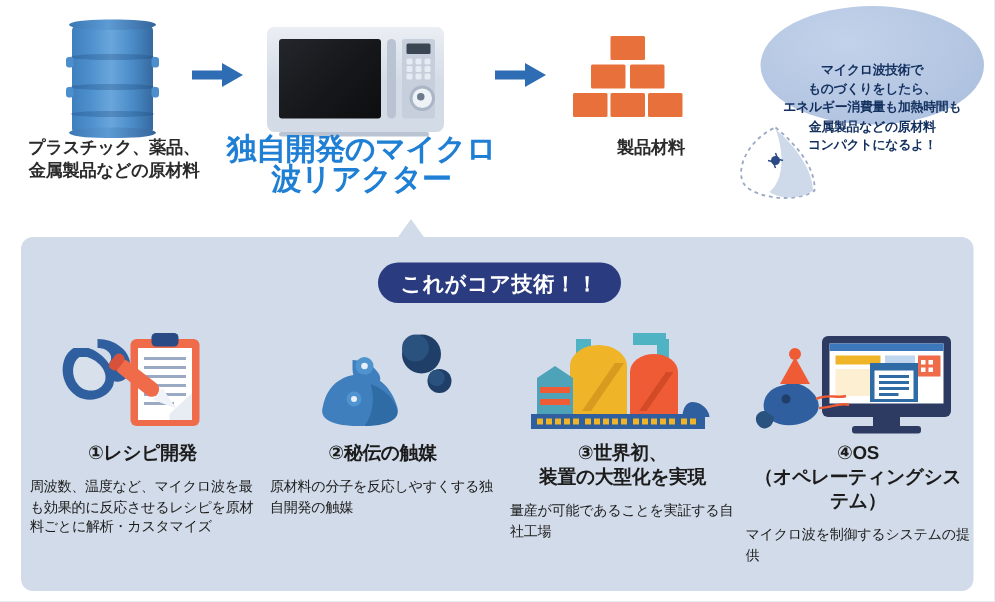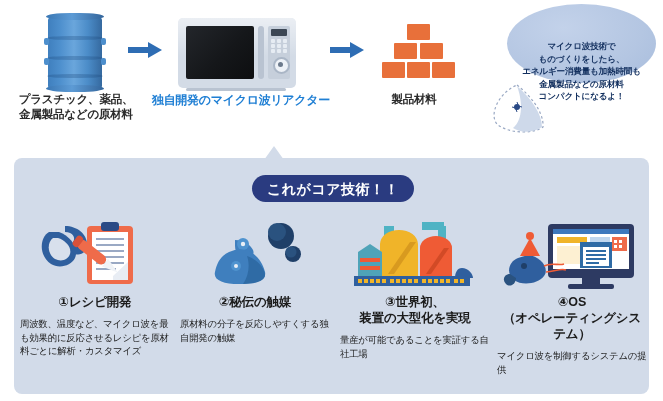--- a/index.html
+++ b/index.html
@@ -66,21 +66,21 @@
   
   .bricks{position:absolute;left:382px;top:24px;width:72px;height:58px;}
   .brick{position:absolute;background:#e8703a;border-radius:1px;}
 
   
   .lbl-dark{
     position:absolute;color:#2b2b2b;font-weight:bold;font-size:11.5px;line-height:15px;text-align:center;
     letter-spacing:-.2px;
   }
   .lbl-blue{
-    position:absolute;color:#1f7fd4;font-weight:bold;font-size:12px;line-height:20px;text-align:center;
+    position:absolute;color:#1f7fd4;font-weight:bold;font-size:20px;line-height:20px;text-align:center;
     letter-spacing:-.3px;
   }
 
   
   .bubble{
     position:absolute;left:507px;top:4px;width:149px;height:79px;
     background:radial-gradient(ellipse at 38% 30%,#c3d2ea 0%,#b4c6e2 60%,#a7bcdc 100%);
     border-radius:50%;
   }
   .bubble-text{
@@ -186,21 +186,21 @@
 
   <div class="lbl-dark" style="left:2px;top:92px;width:148px;">
     <div>プラスチック、薬品、</div>
     <div>金属製品などの原材料</div>
   </div>
 
   <div class="lbl-blue" style="left:143px;top:90px;width:196px;">
     <div>独自開発のマイクロ波リアクター</div>
   </div>
 
-  <div class="lbl-dark" style="left:378px;top:92px;width:72px;">製品材料</div>
+  <div class="lbl-dark" style="left:398px;top:92px;width:72px;">製品材料</div>
 
   <div class="bubble-tail">
     <svg class="tail-shape" viewBox="0 0 62 52" xmlns="http://www.w3.org/2000/svg">
       <path d="M31 2 C 46 14, 58 30, 57 44 C 50 50, 26 52, 12 42 C 2 33, 12 10, 31 2 Z" fill="#ffffff" stroke="#9aa9c4" stroke-width="1.2" stroke-dasharray="2.5,2.5"></path>
       <path d="M31 3 C 45 15, 56 31, 56 44 C 48 50, 34 50, 27 45 C 38 36, 36 16, 31 3 Z" fill="#c6d2e6" opacity="0.85"></path>
       <circle cx="31" cy="24" r="3" fill="#2a4a86"></circle>
       <path d="M31 19 l1.5 4 M31 29 l-1.5 -4 M26 24 l4 1 M36 24 l-4 -1" stroke="#2a4a86" stroke-width="1"></path>
     </svg>
   </div>
 

